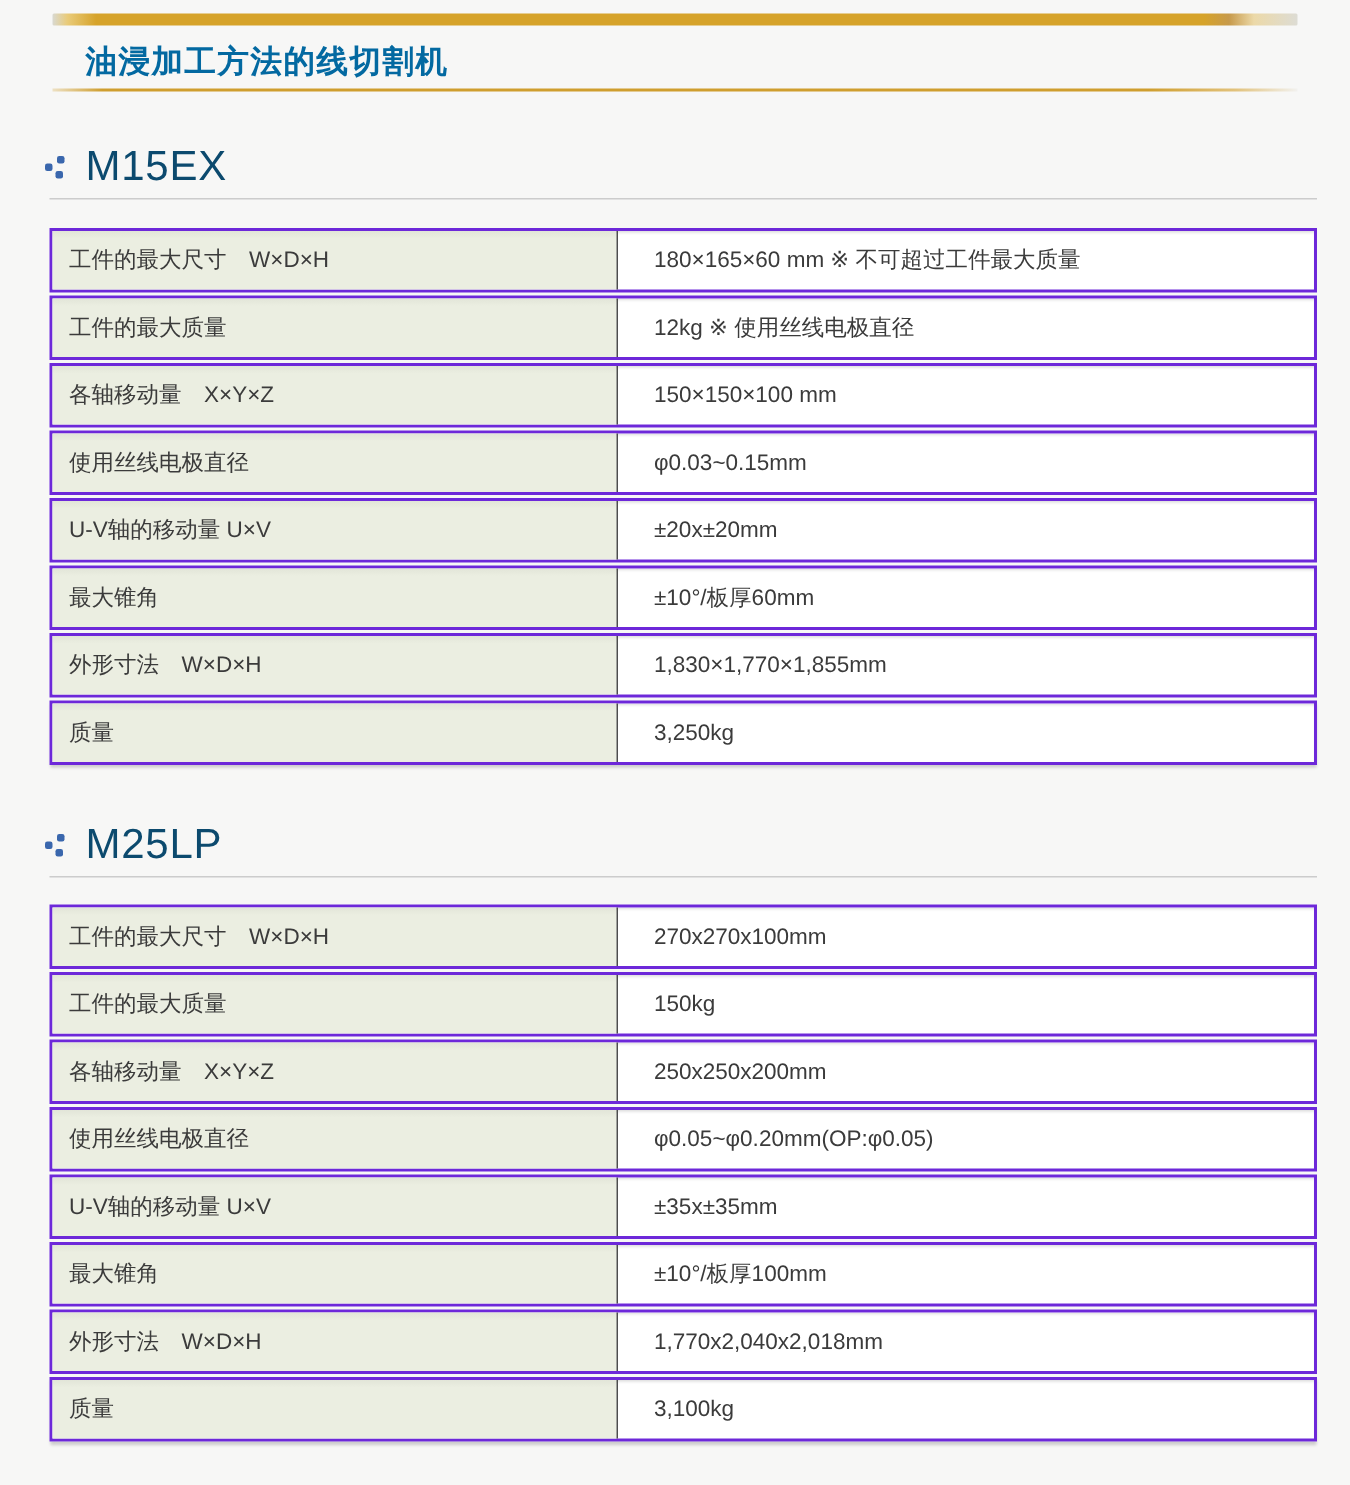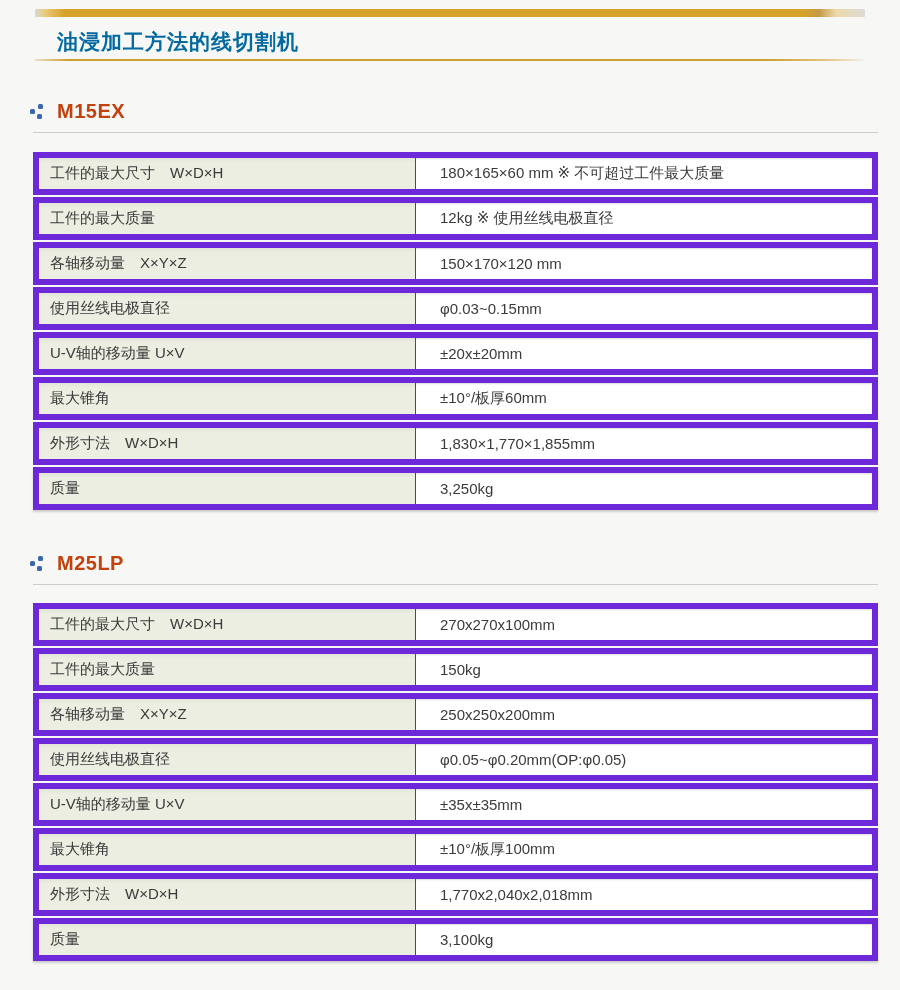--- a/index.html
+++ b/index.html
@@ -67,44 +67,44 @@
   .tri-dots i {
     position: absolute;
     width: 5px; height: 5px;
     background: #3a67ad;
     border-radius: 1.5px;
   }
   .tri-dots i.d1 { left: 8px; top: 2px; }
   .tri-dots i.d2 { left: 0px; top: 7px; }
   .tri-dots i.d3 { left: 7px; top: 12px; }
   .section-title {
-    font-size: 20px;
-    font-weight: bold;
-    color: #c2410c;
+    font-size: 28px;
+    font-weight: normal;
+    color: #0c4a6e;
     letter-spacing: 0.5px;
     line-height: 24px;
   }
   .section-divider {
     margin-top: 9px;
     margin-left: 3px;
     height: 1px;
     background: #cccccc;
   }
 
   
   .spec-table {
     position: absolute;
     left: 33px;
     width: 845px;
   }
   .spec-row {
     display: flex;
     height: 43px;
     margin-bottom: 2px;
-    border: 6px solid #6d28d9;
+    border: 2px solid #6d28d9;
     background: #ffffff;
     box-shadow: inset 0 2px 2px -1px rgba(0,0,0,0.14);
   }
   .spec-row:last-child {
     margin-bottom: 0;
     box-shadow: inset 0 2px 2px -1px rgba(0,0,0,0.14), 0 2px 2px rgba(0,0,0,0.18);
     text-align: center;
   }
   .spec-label {
     width: 377px;
@@ -159,21 +159,21 @@
     <div class="spec-row">
       <div class="spec-label">工件的最大尺寸　W×D×H</div>
       <div class="spec-value">180×165×60 mm ※ 不可超过工件最大质量</div>
     </div>
     <div class="spec-row">
       <div class="spec-label">工件的最大质量</div>
       <div class="spec-value">12kg ※ 使用丝线电极直径</div>
     </div>
     <div class="spec-row">
       <div class="spec-label">各轴移动量　X×Y×Z</div>
-      <div class="spec-value">150×170×120 mm</div>
+      <div class="spec-value">150×150×100 mm</div>
     </div>
     <div class="spec-row">
       <div class="spec-label">使用丝线电极直径</div>
       <div class="spec-value">φ0.03~0.15mm</div>
     </div>
     <div class="spec-row">
       <div class="spec-label">U-V轴的移动量 U×V</div>
       <div class="spec-value">±20x±20mm</div>
     </div>
     <div class="spec-row">

